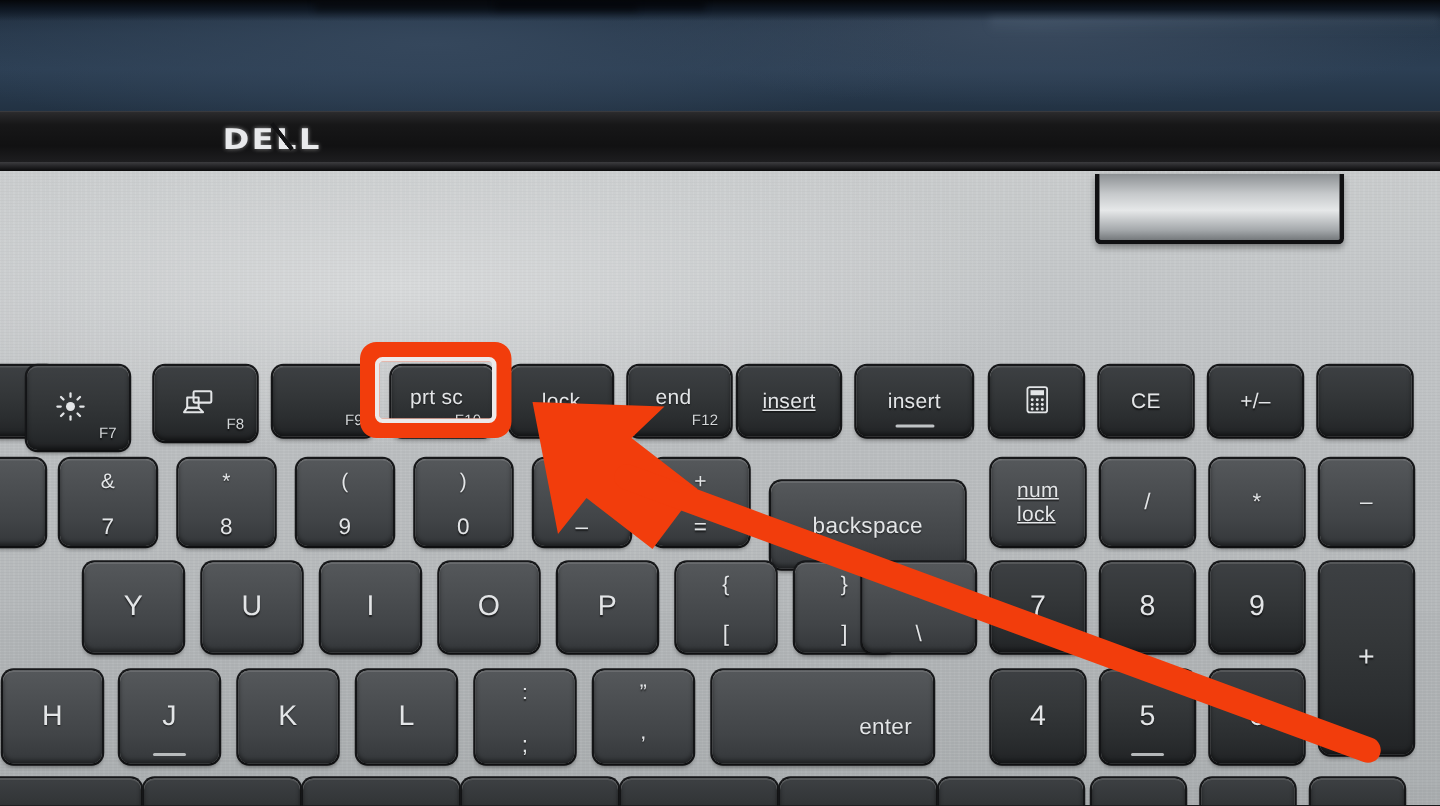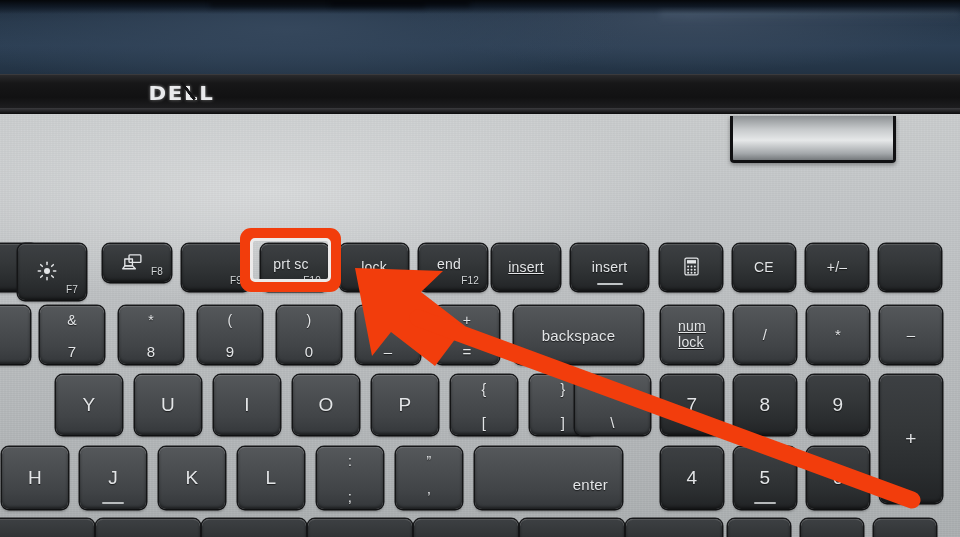--- a/index.html
+++ b/index.html
@@ -197,21 +197,21 @@
             <line x1="1.5" y1="12" x2="4.2" y2="12"></line>
             <line x1="19.8" y1="12" x2="22.5" y2="12"></line>
             <line x1="4.4" y1="4.4" x2="6.4" y2="6.4"></line>
             <line x1="17.6" y1="17.6" x2="19.6" y2="19.6"></line>
             <line x1="4.4" y1="19.6" x2="6.4" y2="17.6"></line>
             <line x1="17.6" y1="6.4" x2="19.6" y2="4.4"></line>
           </svg>
         </span>
         <span class="fsmall">F7</span>
       </div>
-      <div class="key dark" style="left: 103px; top: 244px; width: 68px; height: 38px;">
+      <div class="key dark" style="left: 103px; top: 244px; width: 68px; height: 50px;">
         <span style="margin-right: 10px; margin-bottom: 2px;">
           <svg class="icon-svg" width="22" height="18" viewBox="0 0 26 20" fill="none" stroke="#e3e5e7" stroke-width="1.6" stroke-linejoin="round">
             <rect x="9.5" y="1.5" width="14" height="9" rx="1"></rect>
             <path d="M4.5 6.5 h9 v8 h-9 z"></path>
             <path d="M2 18 h15 l-3.5 -3.5 h-9 z"></path>
           </svg>
         </span>
         <span class="fsmall">F8</span>
       </div>
       <div class="key dark" style="left: 182px; top: 244px; width: 68px; height: 47px;">
@@ -277,21 +277,21 @@
         <span class="dual-bot">0</span>
       </div>
       <div class="key" style="left: 356px; top: 306px; width: 64px; height: 58px;">
         <span class="dual-top">_</span>
         <span class="dual-bot">–</span>
       </div>
       <div class="key" style="left: 435px; top: 306px; width: 64px; height: 58px;">
         <span class="dual-top">+</span>
         <span class="dual-bot">=</span>
       </div>
-      <div class="key" style="left: 514px; top: 306px; width: 129px; height: 58px;">
+      <div class="key" style="left: 514px; top: 321px; width: 129px; height: 58px;">
         <span style="font-size: 15px;">backspace</span>
       </div>
       <div class="key" style="left: 661px; top: 306px; width: 62px; height: 58px;">
         <span class="two-line">num<br>lock</span>
       </div>
       <div class="key" style="left: 734px; top: 306px; width: 62px; height: 58px;">
         <span class="lbl">/</span>
       </div>
       <div class="key" style="left: 807px; top: 306px; width: 62px; height: 58px;">
         <span class="lbl">*</span>

